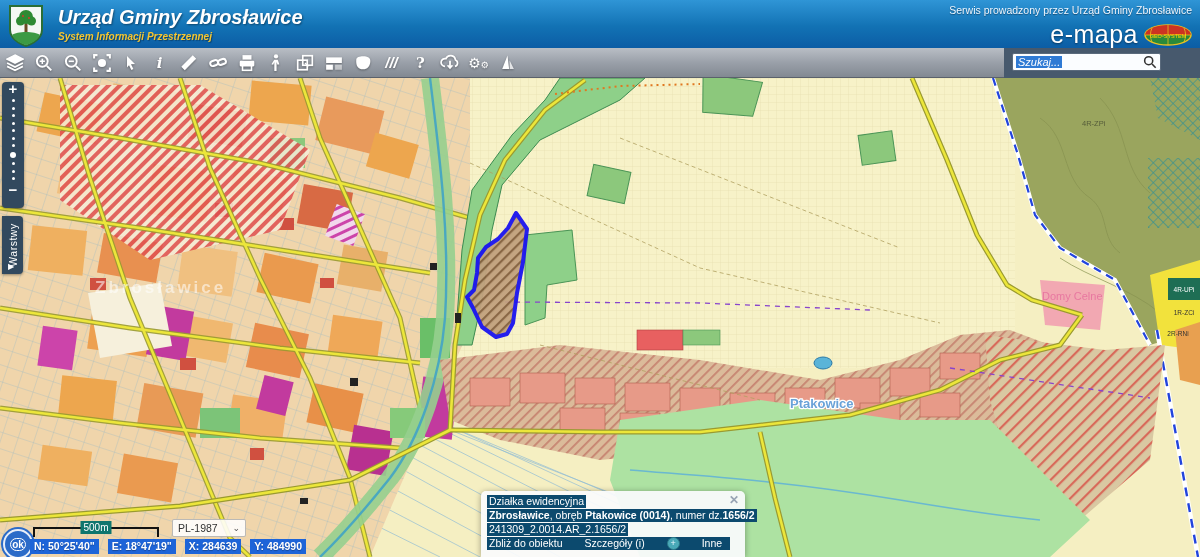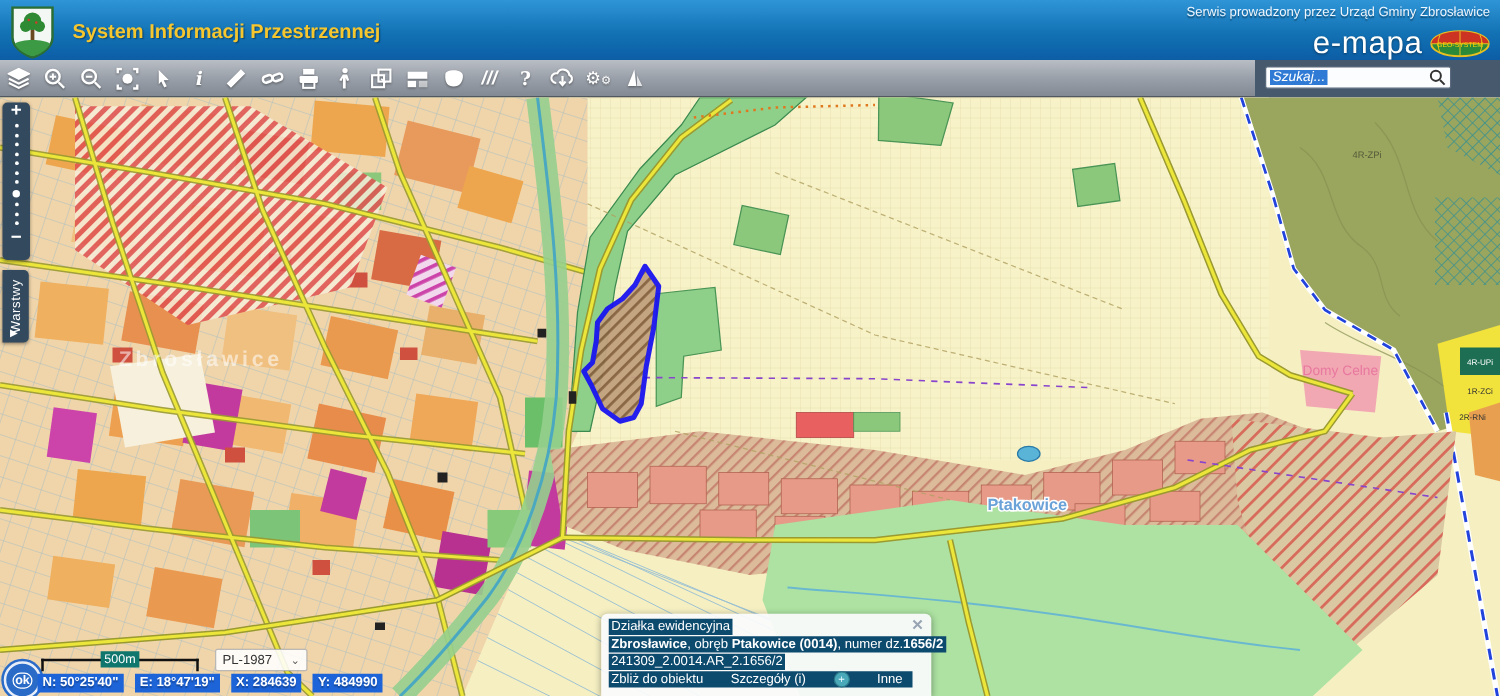--- a/index.html
+++ b/index.html
@@ -4,21 +4,21 @@
 <style>
   html,body{margin:0;padding:0;background:#222;}
   .app{position:relative;width:1200px;height:557px;overflow:hidden;
        font-family:"Liberation Sans",sans-serif;-webkit-font-smoothing:antialiased;}
   
   .header{position:absolute;left:0;top:0;width:1200px;height:48px;
           background:linear-gradient(#2f95d6,#1272b4 55%,#0c5da5);display:flex;align-items:center;}
   .crest{margin:3px 0 0 8px;width:36px;height:42px;}
   .titles{margin-left:14px;line-height:1.1;}
   .title{color:#fff;font-size:20px;font-weight:bold;font-style:italic;text-shadow:1px 1px 2px rgba(0,0,0,.4);}
-  .subtitle{color:#f6c62f;font-size:16px;font-weight:bold;margin-top:3px;text-shadow:1px 1px 1px rgba(0,0,0,.35);}
+  .subtitle{color:#f6c62f;font-size:10px;font-weight:bold;font-style:italic;margin-top:3px;text-shadow:1px 1px 1px rgba(0,0,0,.35);}
   .hdr-right{position:absolute;right:8px;top:4px;text-align:right;}
   .service-note{color:#eef6ff;font-size:10.5px;text-shadow:0 1px 1px rgba(0,0,0,.4);}
   .brand-row{display:flex;align-items:center;justify-content:flex-end;margin-top:4px;gap:6px;}
   .brand{color:#fff;font-size:25px;font-weight:500;letter-spacing:.5px;text-shadow:0 1px 2px rgba(0,0,0,.45);}
   
   .toolbar{position:absolute;left:0;top:48px;width:1200px;height:30px;
            background:linear-gradient(#b9bec5,#9aa0a9 50%,#828992);border-bottom:1px solid #5a616b;
            display:flex;align-items:center;gap:8px;padding-left:4px;box-sizing:border-box;}
   .tbtn{width:21px;height:24px;display:flex;align-items:center;justify-content:center;color:#fff;cursor:pointer;
         filter:drop-shadow(0 1px 1px rgba(0,0,0,.35));flex:0 0 auto;}
@@ -82,20 +82,21 @@
       <path d="M2,1 h32 v24 c0,11 -16,16 -16,16 c0,0 -16,-5 -16,-16 Z" fill="#f4f8f4" stroke="#2a6e35" stroke-width="2"></path>
       <rect x="16.5" y="18" width="3" height="12" fill="#6b4a22"></rect>
       <circle cx="18" cy="12" r="7" fill="#2e8a33"></circle>
       <circle cx="12.5" cy="16" r="4.5" fill="#2e8a33"></circle>
       <circle cx="23.5" cy="16" r="4.5" fill="#2e8a33"></circle>
       <circle cx="15" cy="11" r="1" fill="#d23a2a"></circle>
         <circle cx="21" cy="13" r="1" fill="#d23a2a"></circle>
       <path d="M4,30 c5,-4 23,-4 28,0 c-4,8 -14,10 -14,10 c0,0 -10,-2 -14,-10Z" fill="#3c9a44"></path>
     </svg>
     <div class="titles">
+      <div class="title">Urząd Gminy Zbrosławice</div>
       <div class="subtitle">System Informacji Przestrzennej</div>
     </div>
     <div class="hdr-right">
       <div class="service-note">Serwis prowadzony przez Urząd Gminy Zbrosławice</div>
       <div class="brand-row">
         <span class="brand">e-mapa</span>
         <svg width="48" height="22" viewBox="0 0 48 22">
           <ellipse cx="24" cy="11" rx="23" ry="10" fill="#2a8a3a" stroke="#e8c020" stroke-width="1.5"></ellipse>
           <path d="M1,11 a23,10 0 0 1 46,0 Z" fill="#cc3322"></path>
           <path d="M1,11 h46 M24,1 v20 M8,4 a30,22 0 0 0 0,14 M40,4 a30,22 0 0 1 0,14" stroke="#e8c020" stroke-width="0.8" fill="none"></path>

